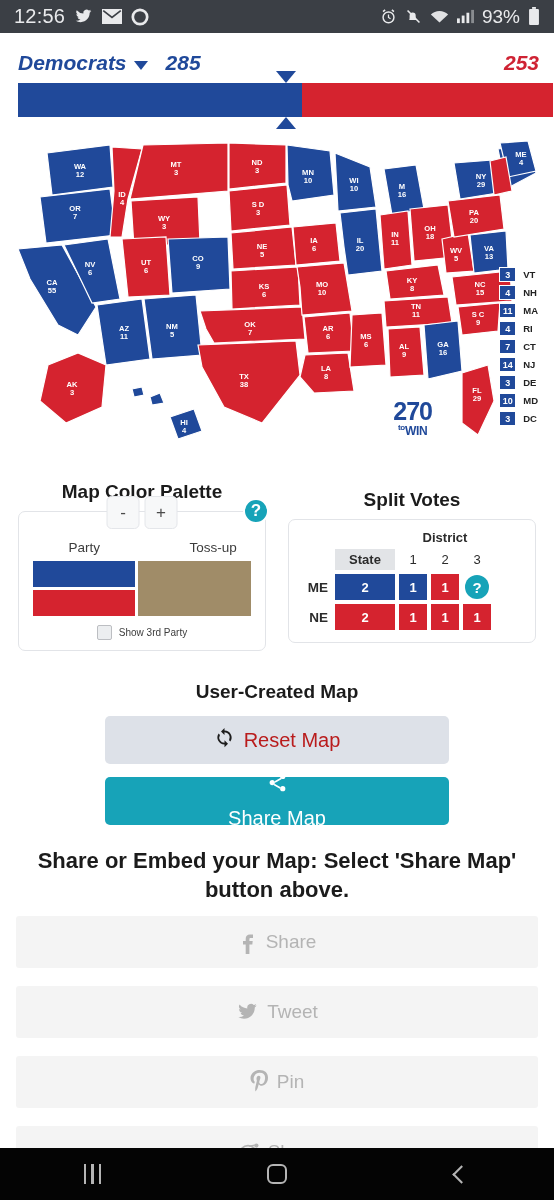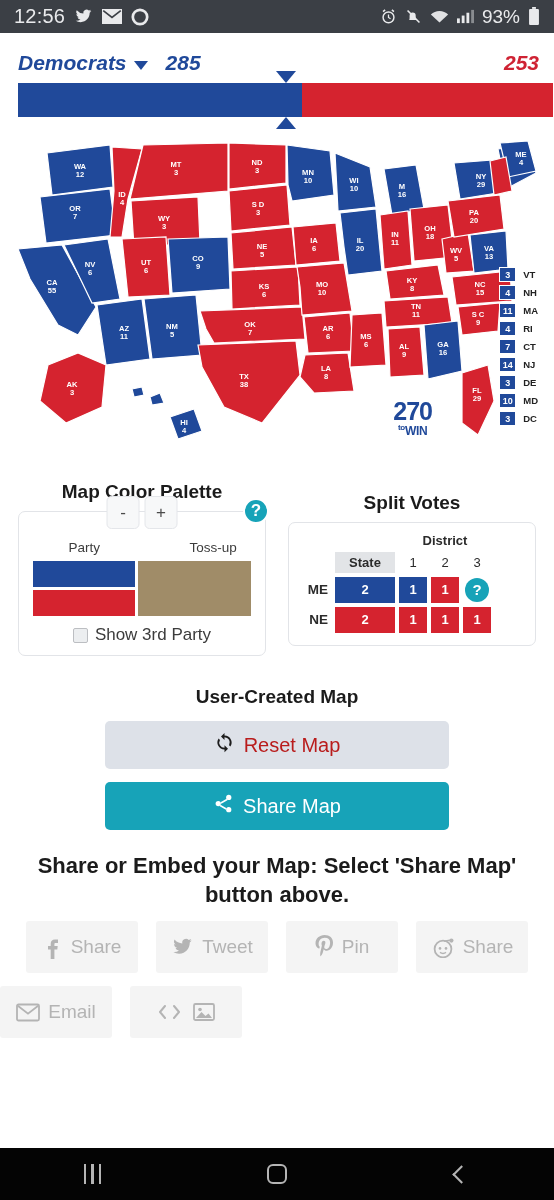--- a/index.html
+++ b/index.html
@@ -177,21 +177,21 @@
   .pal-heads .party-h { flex: 0 0 47%; }
   .pal-swatches { display: flex; gap: 3px; margin-top: 6px; }
   .party-col { flex: 0 0 47%; display: flex; flex-direction: column; gap: 3px; }
   .sw { height: 26px; }
   .sw-dem { background: #20499a; }
   .sw-rep { background: #d5232f; }
   .sw-toss { flex: 1; background: #a08c68; }
   .third-row {
     display: flex; align-items: center; justify-content: center;
     gap: 7px; margin-top: 9px;
-    font-size: 17px; color: #3c3c3c;
+    font-size: 10px; color: #3c3c3c;
   }
   .chk {
     width: 15px; height: 15px;
     border: 1px solid #bcbec2;
     background: #eceef0;
     border-radius: 2px;
   }
 
   
   .split-body { padding: 10px 12px 12px 12px; }
@@ -234,36 +234,37 @@
   .btn {
     display: flex; align-items: center; justify-content: center;
     gap: 9px;
     width: 344px;
     height: 48px;
     margin: 13px auto 0 auto;
     border-radius: 5px;
     font-size: 20px;
   }
   .btn-reset { background: #dde1e8; color: #b91c1c; }
-  .btn-share { background: #17a3b8; color: #fff; }
+  .btn-share { background: #17a3b8; color: #fff; flex-direction: column; }
 
   
   .share-head {
     margin-top: 22px;
     text-align: center;
     font-size: 22px;
     font-weight: bold;
     color: #1b1b1b;
     line-height: 1.3;
     padding: 0 14px;
   }
   .share-row {
     display: flex; justify-content: center; gap: 18px;
     margin-top: 12px;
     padding: 0 16px;
+    flex-direction: column;
   }
   .share-row2 { display: flex; justify-content: flex-start; gap: 18px; margin-top: 13px; }
   .share-btn {
     background: #f4f4f4;
     color: #b4b4b4;
     height: 52px;
     min-width: 112px;
     border-radius: 3px;
     display: flex; align-items: center; justify-content: center;
     gap: 8px;

